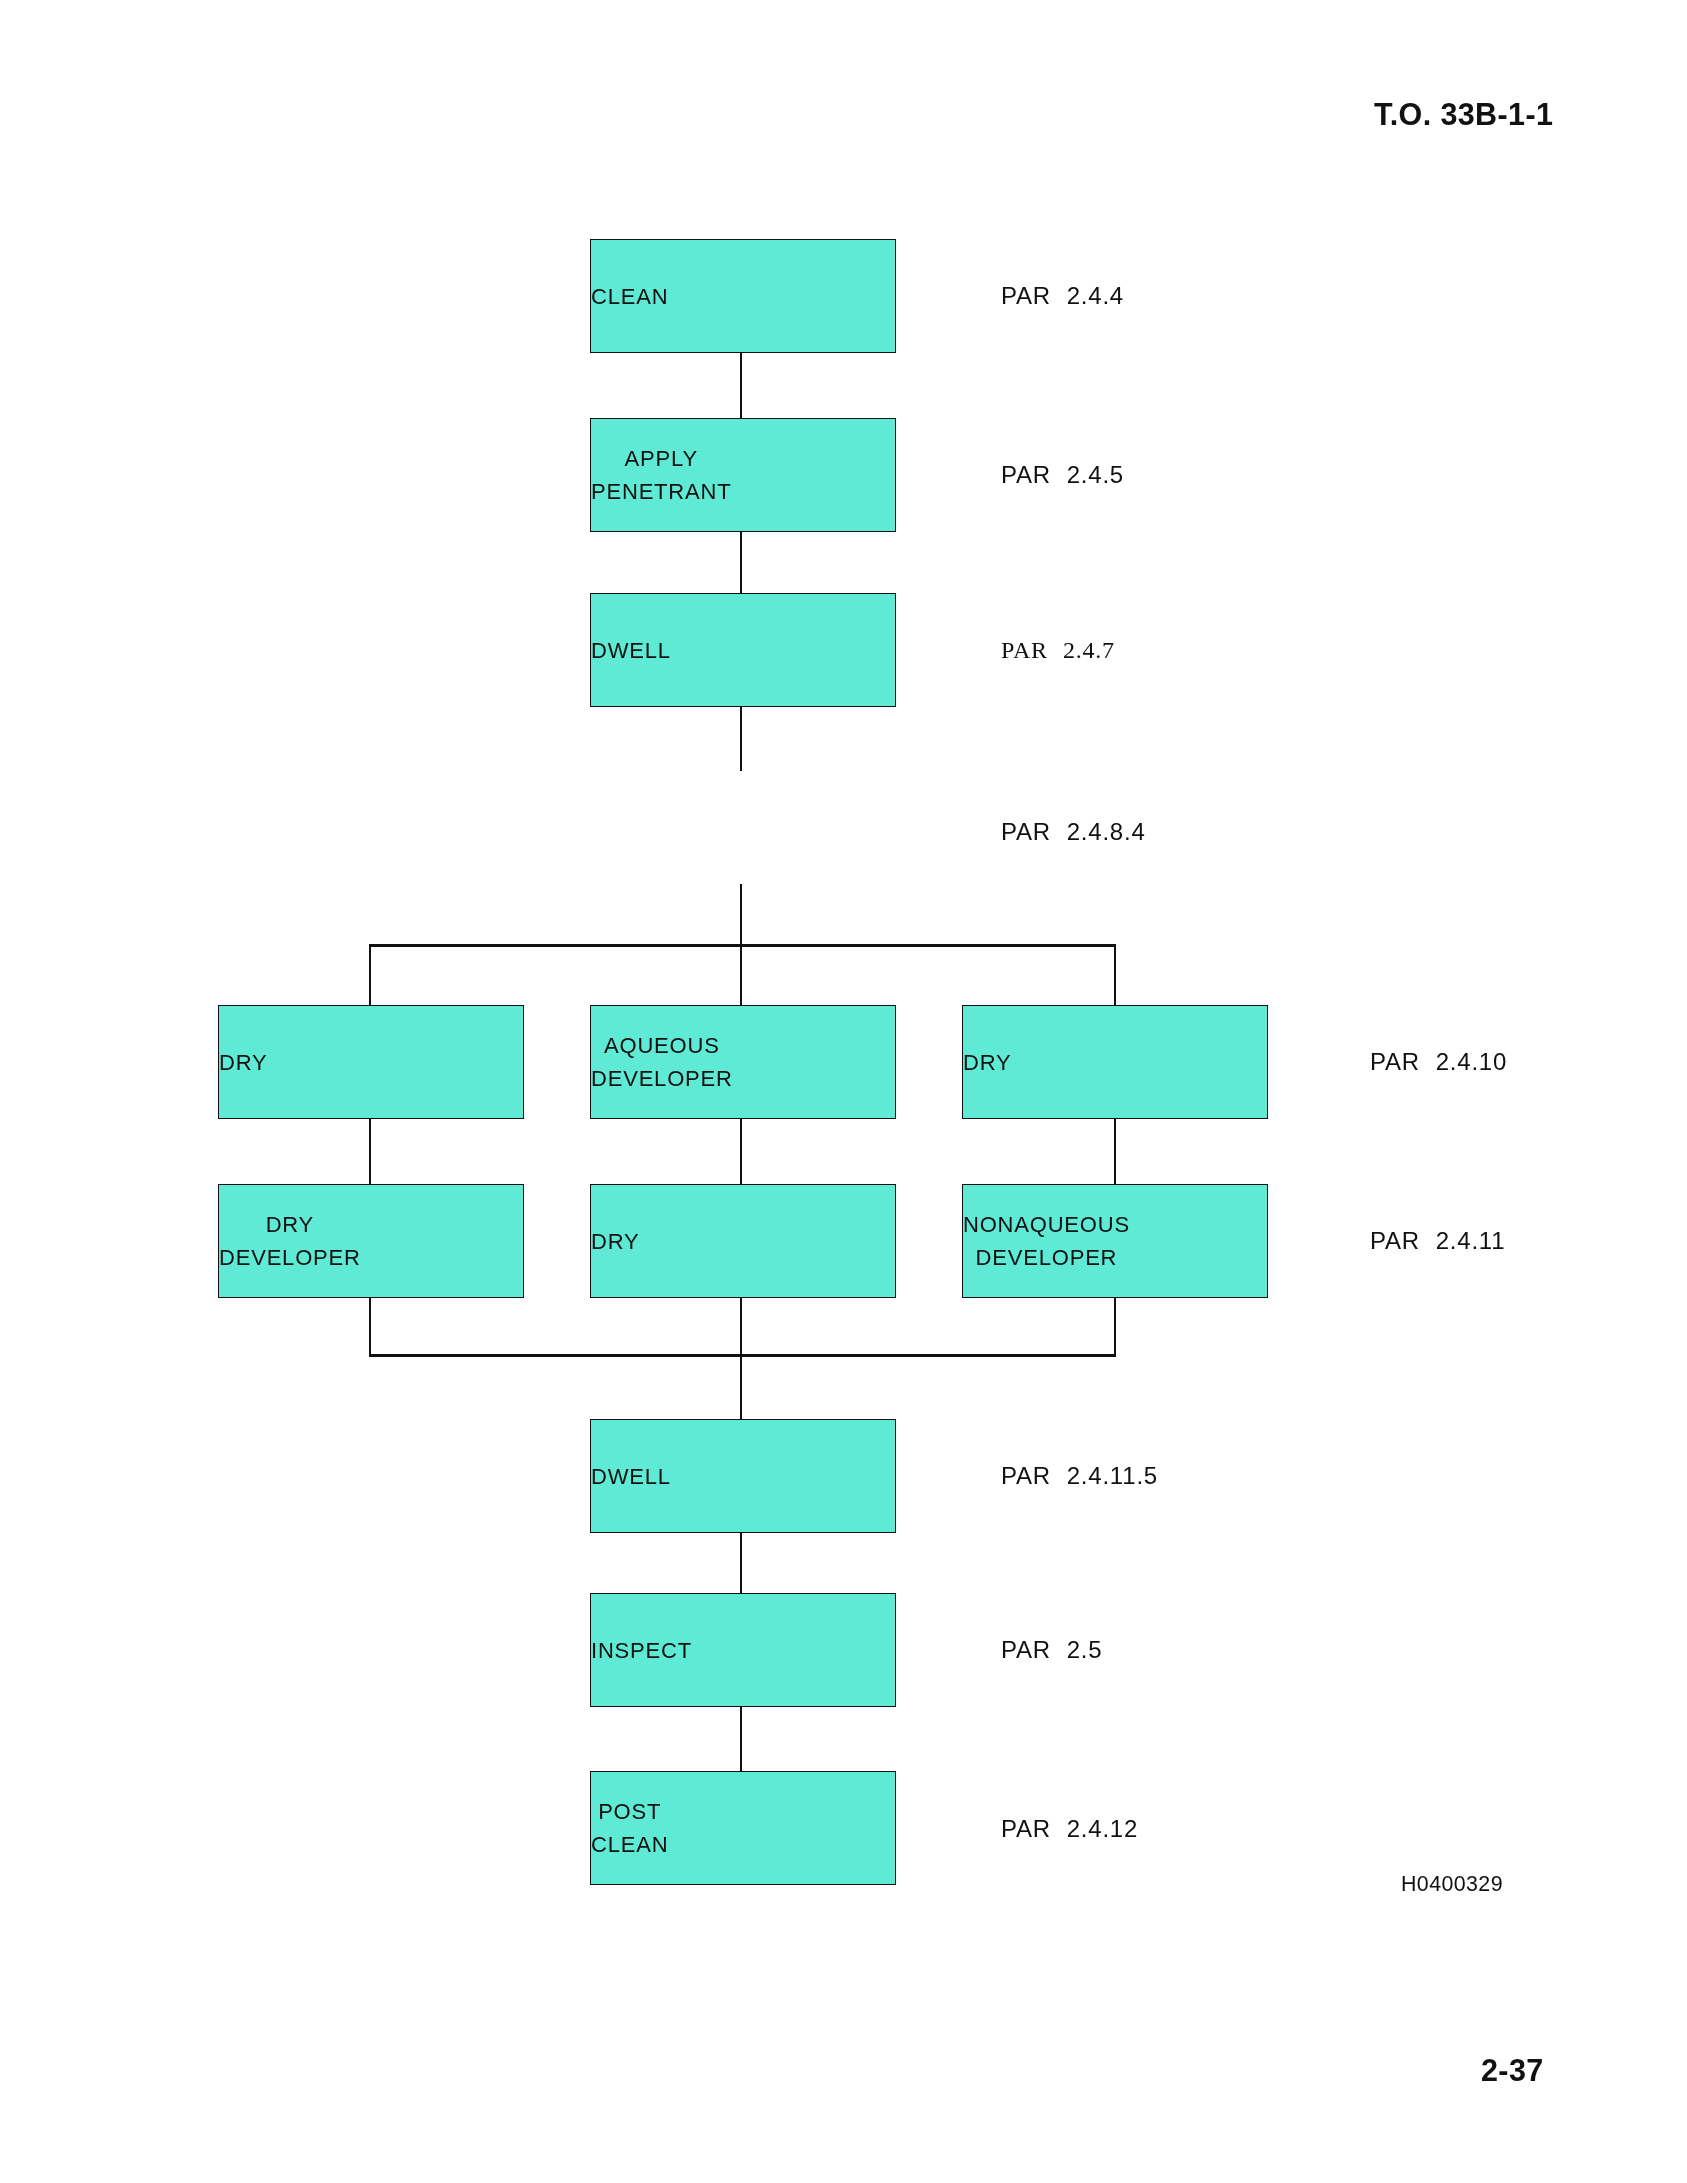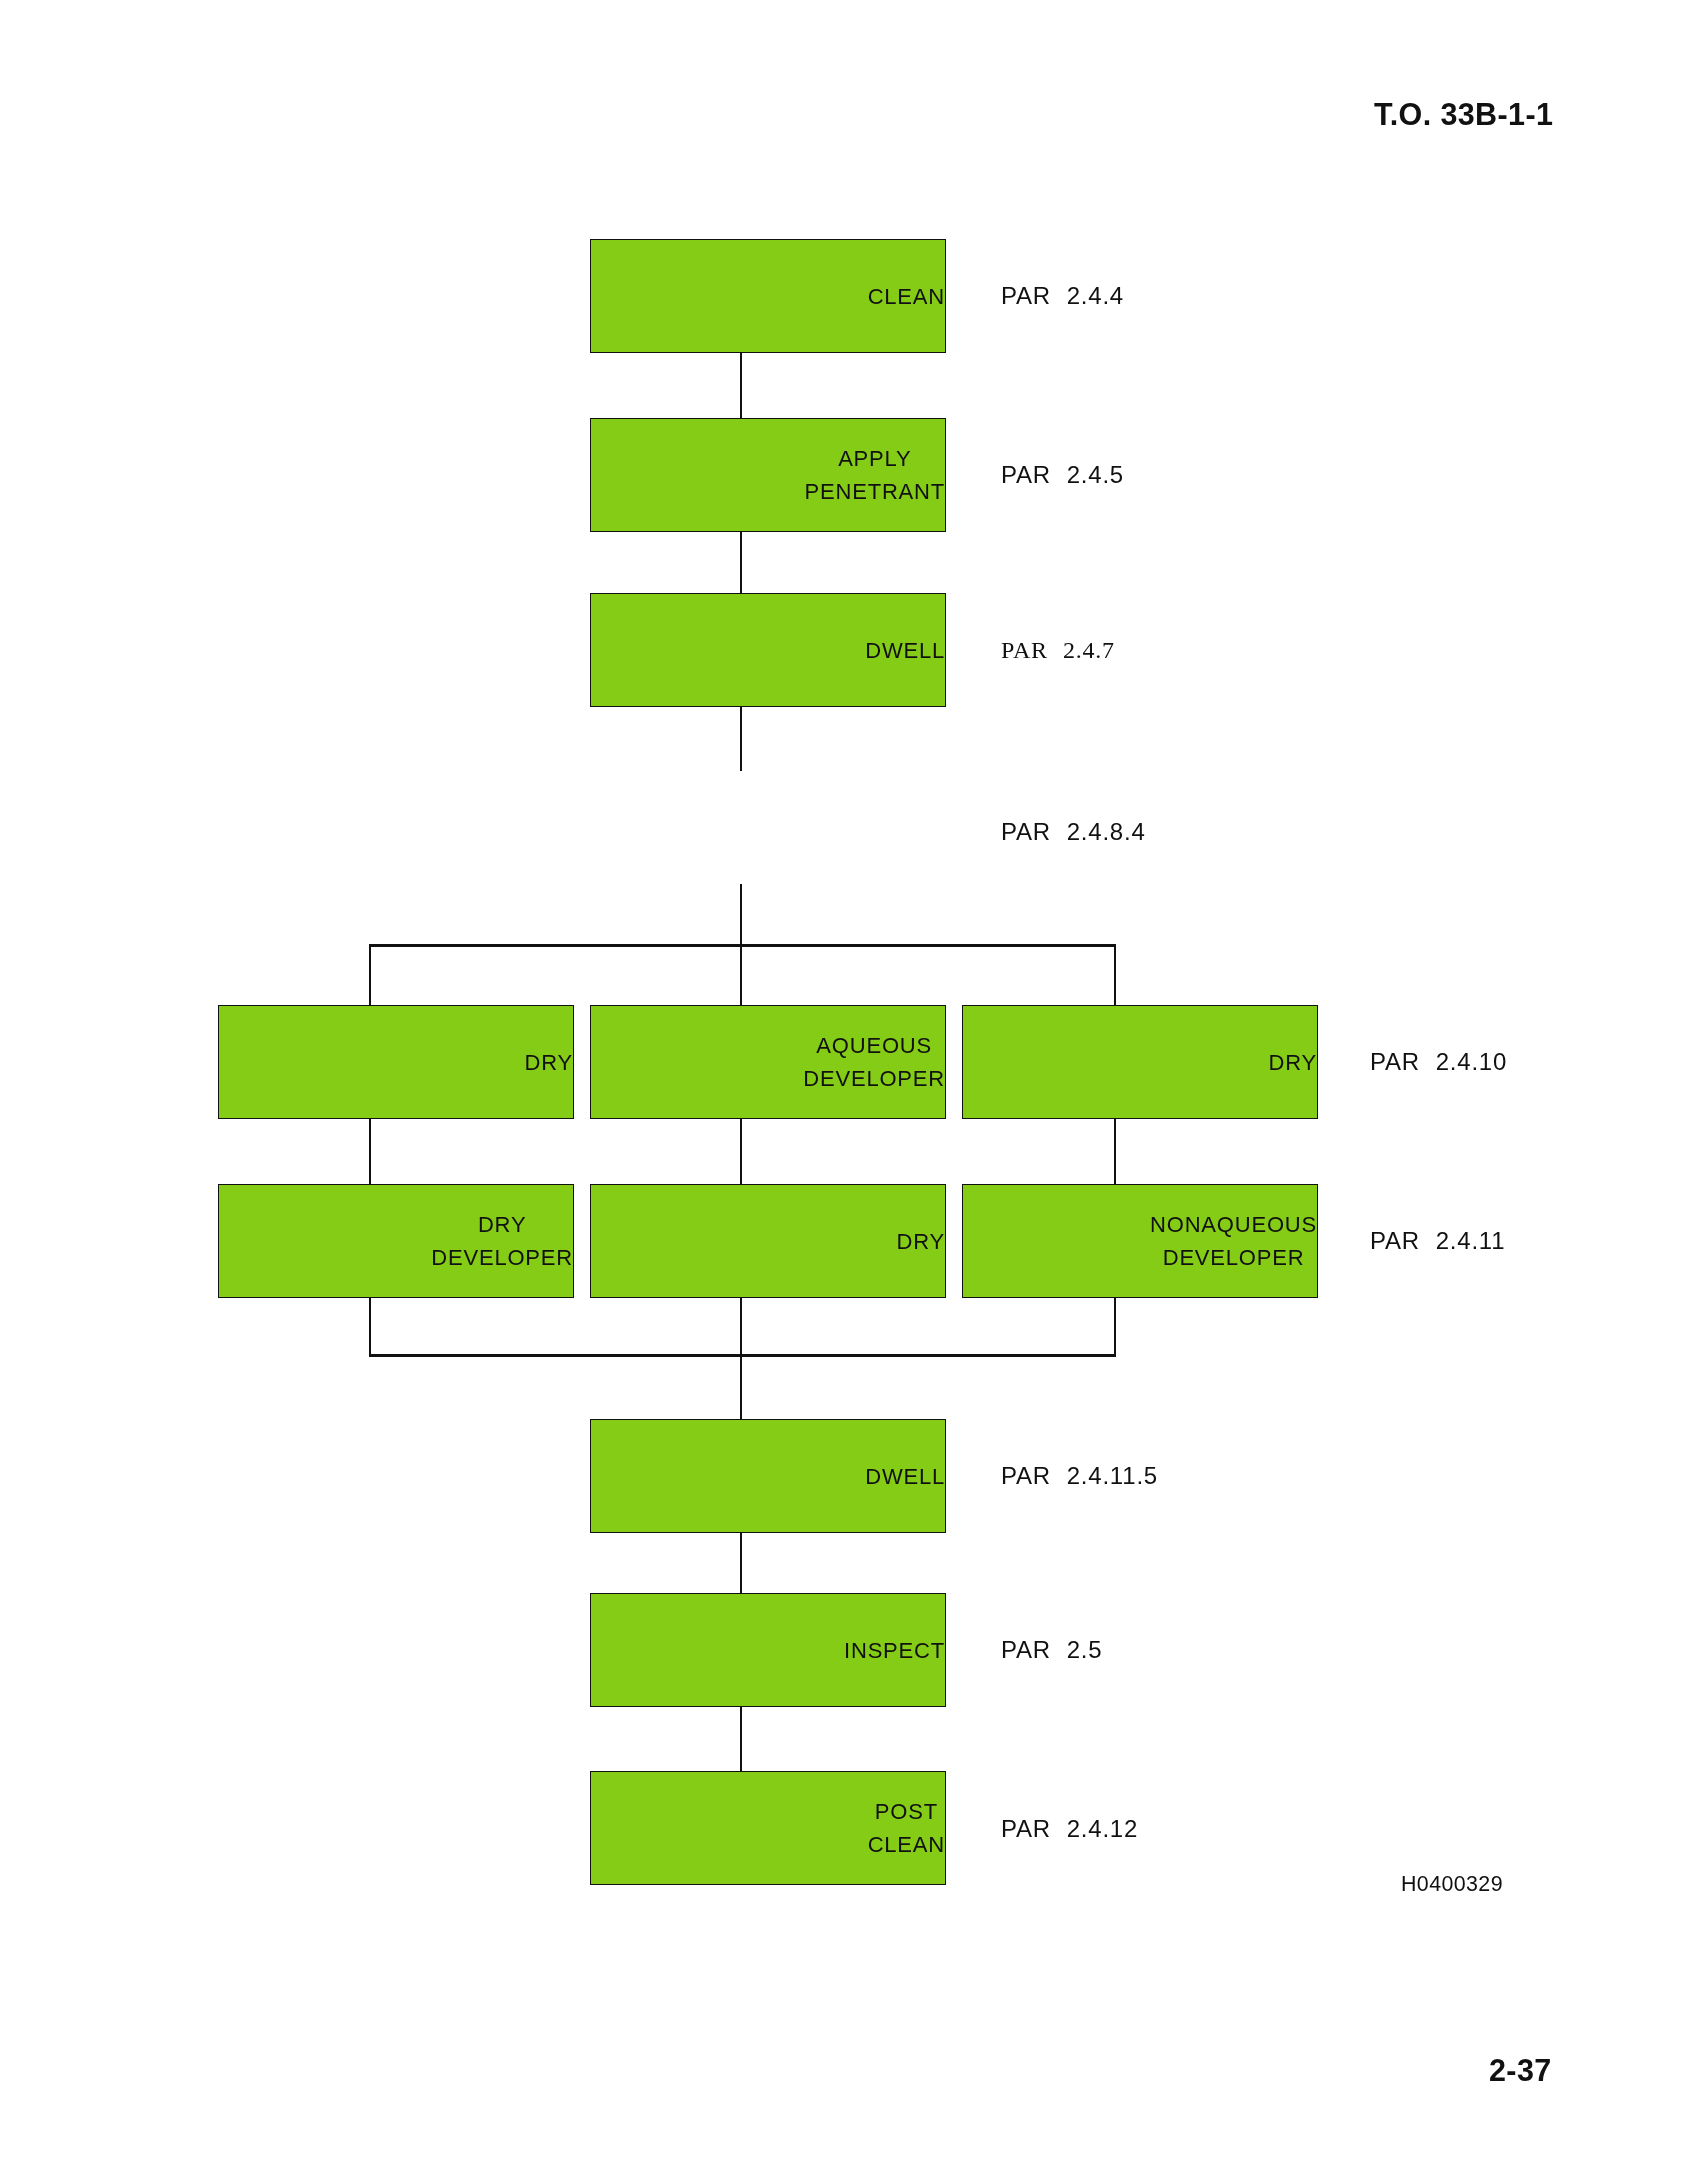--- a/index.html
+++ b/index.html
@@ -20,28 +20,28 @@
     position: absolute;
     left: 1374px;
     top: 97px;
     font-size: 30.5px;
     font-weight: bold;
     letter-spacing: 0.4px;
     white-space: nowrap;
   }
   .node {
     position: absolute;
-    width: 356px;
+    width: 306px;
     height: 114px;
     box-sizing: border-box;
     border: 1.6px solid #111111;
-    background: #84cc16;
+    background: #5eead4;
     display: flex;
     align-items: center;
-    justify-content: flex-end;
+    justify-content: flex-start;
     text-align: center;
     z-index: 2;
   }
   .node-label {
     font-size: 22px;
     line-height: 33px;
     letter-spacing: 0.8px;
     white-space: pre-line;
   }
   .vline {
@@ -83,21 +83,20 @@
   .caption-title {
     margin-left: 25px;
   }
   .page-number {
     position: absolute;
     left: 1481px;
     top: 2053px;
     font-size: 30.5px;
     font-weight: bold;
     letter-spacing: 0.4px;
-    margin-left: 8px;
   }
 </style>
 </head>
 <body>
 
 <div class="page">
 
   <div class="to-ref">T.O. 33B-1-1</div>
 
   <div class="vline" style="left:740px; top:353px;  height:66px;"></div>

